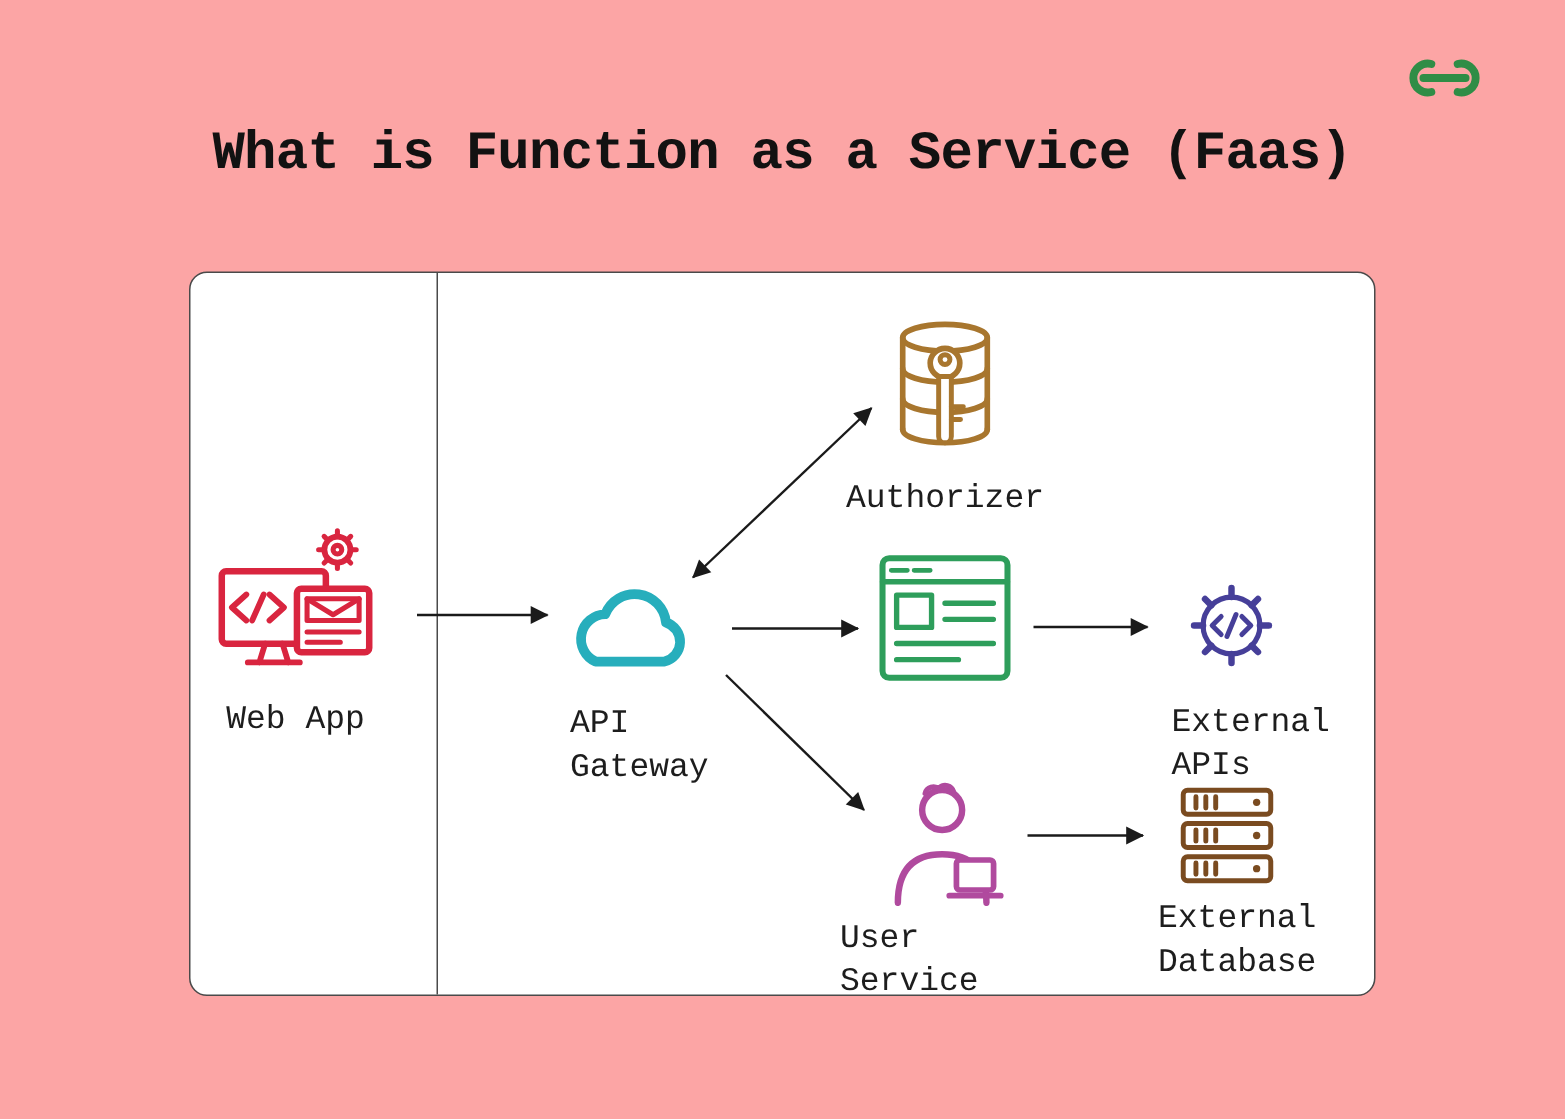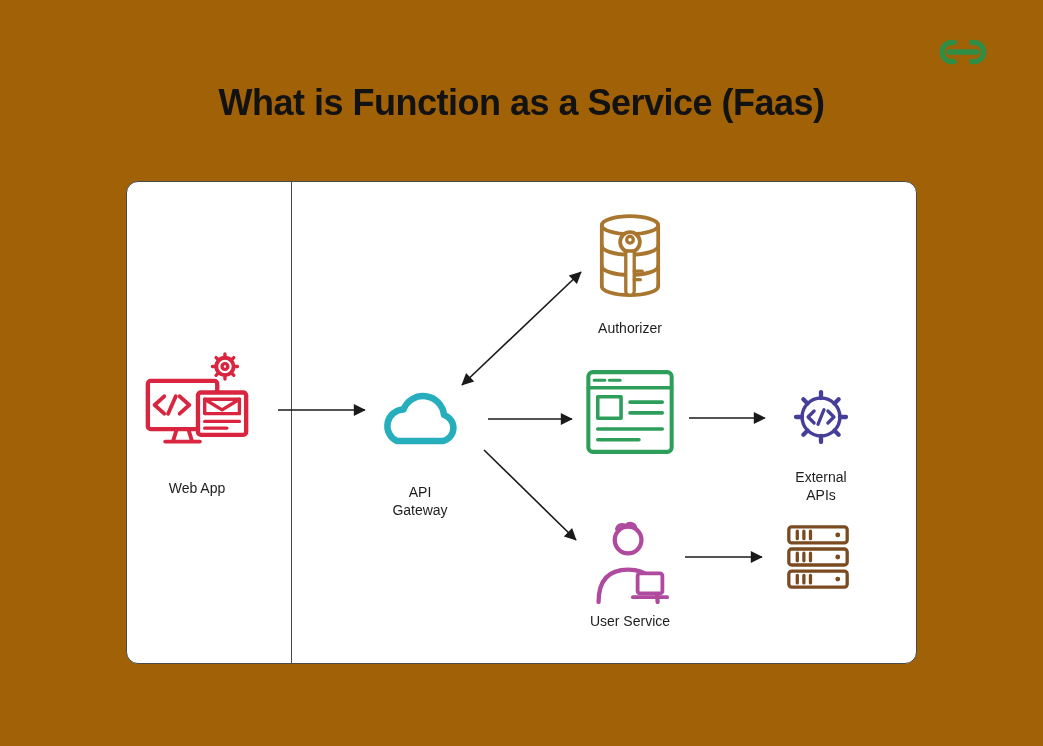--- a/index.html
+++ b/index.html
@@ -1,26 +1,26 @@
 <!DOCTYPE html>
 <html><head>
 <meta charset="utf-8">
 <style>
   html,body{margin:0;padding:0;}
   body{font-family:"Liberation Sans","DejaVu Sans",sans-serif;}
-  .page{position:relative;width:1043px;height:746px;background:#a16207;overflow:hidden;}
+  .page{position:relative;width:1043px;height:746px;background:#fca5a5;overflow:hidden;font-family:Liberation Mono, monospace;}
   .title{position:absolute;left:0;right:0;top:82px;text-align:center;
          font-size:36px;font-weight:700;color:#121212;letter-spacing:-0.5px;}
   .logo{position:absolute;top:32px;right:42px;width:76px;height:40px;}
   .canvas{position:absolute;left:126px;top:181px;width:789px;height:481px;
           background:#ffffff;border:1px solid #4a4a4a;border-radius:12px;z-index:1;}
   .divider{position:absolute;left:164px;top:0;bottom:0;width:1px;background:#4a4a4a;}
   .arrows{position:absolute;left:0;top:0;width:1043px;height:746px;z-index:2;pointer-events:none;}
   .node{position:absolute;width:140px;display:flex;flex-direction:column;align-items:center;z-index:3;}
-  .node .label{font-size:14px;color:#1d1d1d;text-align:center;line-height:1.3;}
+  .node .label{font-size:22px;color:#1d1d1d;line-height:1.3;}
   .mw80{max-width:80px;} .mw92{max-width:92px;}
   svg.icon{display:block;}
 </style>
 </head>
 <body>
 
 <div class="page">
 
   <svg class="logo" viewBox="0 0 130 64" fill="none" stroke-linecap="round" stroke-width="9" stroke="#2f8d46">
     <path d="M50,16 A16.5,16.5 0 1 0 50,48"></path>
@@ -59,28 +59,28 @@
       <path d="M25,64 L33,46" stroke-width="4"></path>
       <path d="M37,46 L47,55 L37,64" stroke-width="4"></path>
       <rect x="56" y="42" width="50" height="44" rx="3" fill="#ffffff"></rect>
       <rect x="63" y="49" width="36" height="15" stroke-width="3.5"></rect>
       <path d="M63,49 L81,60 L99,49" stroke-width="3.5"></path>
       <path d="M63,72 H99 M63,79 H86" stroke-width="3.5"></path>
       <circle cx="84" cy="15" r="9" stroke-width="4"></circle>
       <circle cx="84" cy="15" r="3" stroke-width="3.5"></circle>
       <path d="M84,2 V6 M84,24 V28 M71,15 H75 M93,15 H97 M74.8,5.8 L77.6,8.6 M90.4,21.4 L93.2,24.2 M93.2,5.8 L90.4,8.6 M77.6,21.4 L74.8,24.2" stroke-width="3.5"></path>
     </svg>
-    <div class="label" style="margin-top:21px">Web App</div>
+    <div class="label" style="margin-top:8px">Web App</div>
   </div>
 
   <div class="node" style="left:350px;top:383px">
     <svg class="icon" width="100" height="66" viewBox="0 0 100 66" fill="none" stroke-width="6.5" stroke-linecap="round" stroke-linejoin="round" stroke="#27aebc">
       <path d="M27,58 H73 A13.5,13.5 0 0 0 74,32 A21,21 0 0 0 33.5,26.5 A16.5,16.5 0 0 0 27,58 Z"></path>
     </svg>
-    <div class="label mw80" style="margin-top:34px">API Gateway</div>
+    <div class="label mw80" style="margin-top:20px">API Gateway</div>
   </div>
 
   <div class="node" style="left:560px;top:212px">
     <svg class="icon" width="68" height="94" viewBox="0 0 72 100" fill="none" stroke-width="4" stroke-linecap="round" stroke-linejoin="round" stroke="#a8762e">
       <ellipse cx="36" cy="14" rx="30" ry="9.5"></ellipse>
       <path d="M6,14 V79 M66,14 V79"></path>
       <path d="M6,79 A30,9.5 0 0 0 66,79"></path>
       <path d="M6,36 A30,9.5 0 0 0 66,36 M6,57.5 A30,9.5 0 0 0 66,57.5"></path>
       <circle cx="36" cy="32" r="10.5" fill="#ffffff"></circle>
       <circle cx="36" cy="29.5" r="3.5" stroke-width="3.5"></circle>
@@ -129,15 +129,16 @@
       <rect x="3" y="50" width="62" height="17" rx="3"></rect>
       <path d="M12,7.5 V15.5 M19,7.5 V15.5 M26,7.5 V15.5"></path>
       <path d="M12,31 V39 M19,31 V39 M26,31 V39"></path>
       <path d="M12,54.5 V62.5 M19,54.5 V62.5 M26,54.5 V62.5"></path>
       <g stroke="none" fill="#7a4b20">
         <circle cx="55" cy="11.5" r="2.6"></circle>
         <circle cx="55" cy="35" r="2.6"></circle>
         <circle cx="55" cy="58.5" r="2.6"></circle>
       </g>
     </svg>
+    <div class="label mw92" style="margin-top:9px">External Database</div>
   </div>
 
 </div>
 
 </body></html>

